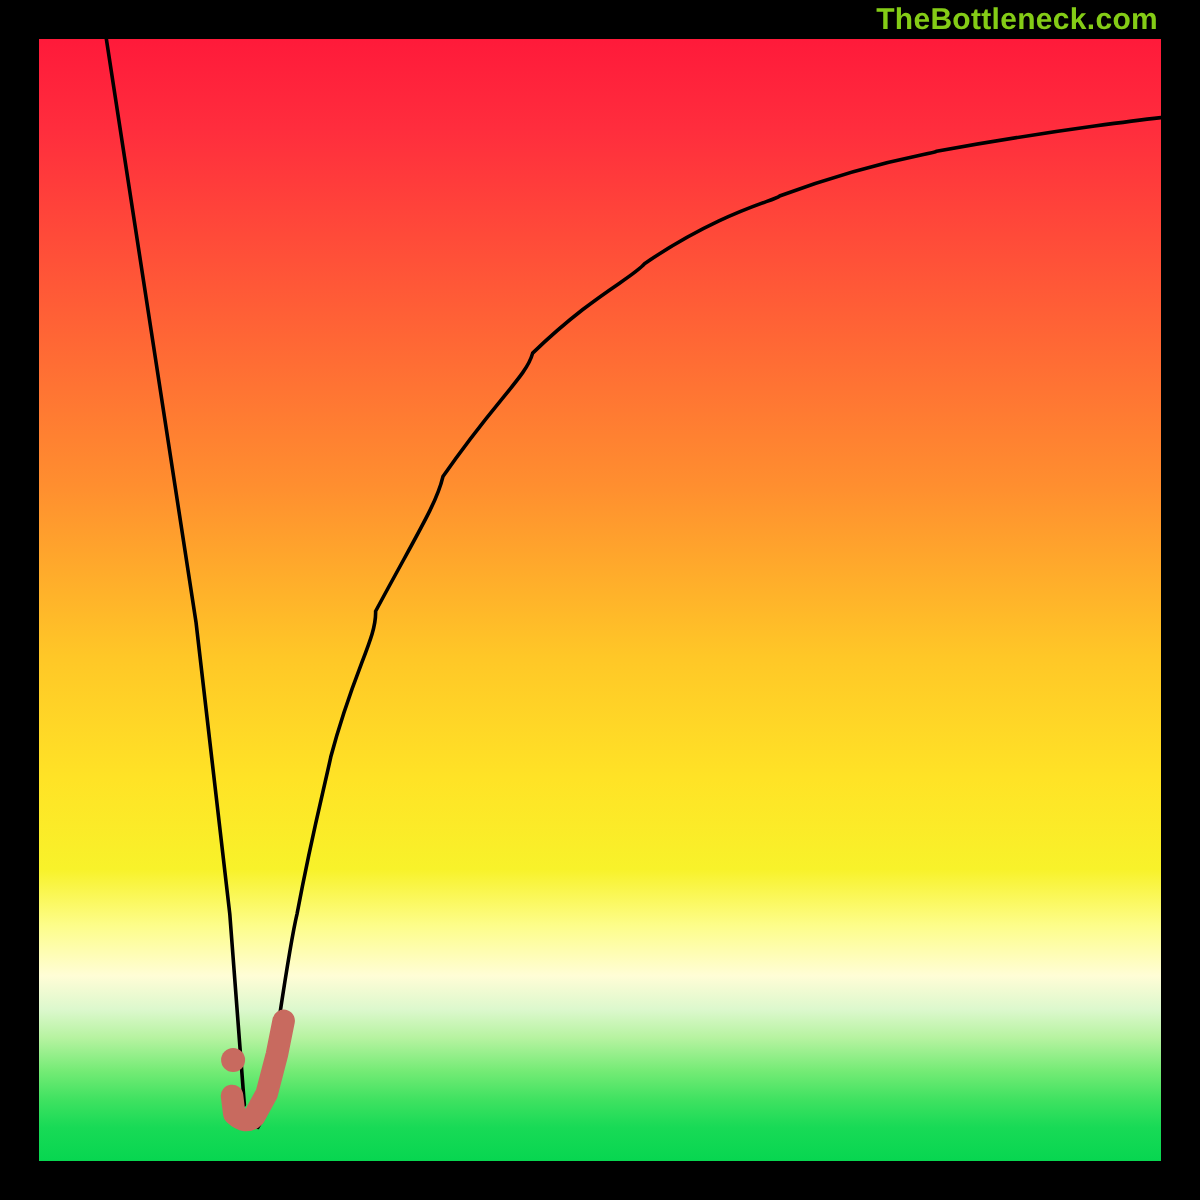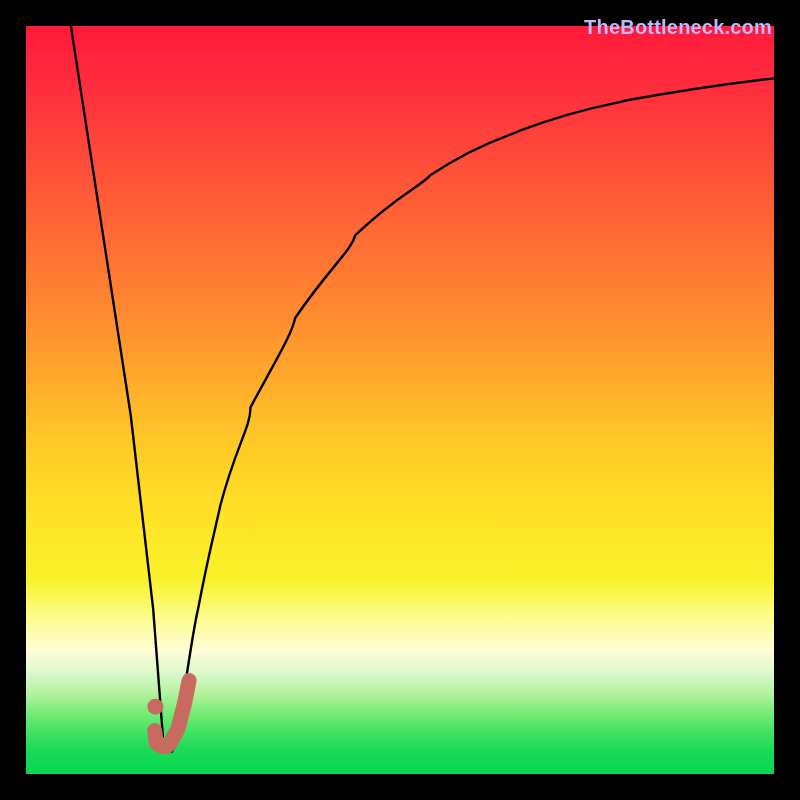--- a/index.html
+++ b/index.html
@@ -44,23 +44,23 @@
       #dcf8cd 86.5%,
       #b7f3a1 89%,
       #74eb75 92%,
       #40e261 94.5%,
       #18da56 97%,
       #07d650 100%
     );
   }
   .watermark {
     position: absolute;
-    top: 16px;
+    top: 2px;
     right: 28px;
-    color: #c4b5fd;
+    color: #84cc16;
     font-size: 20px;
     font-weight: 600;
     letter-spacing: 0.2px;
     user-select: none;
   }
   svg.curves {
     position: absolute;
     inset: 0;
   }
 </style>

